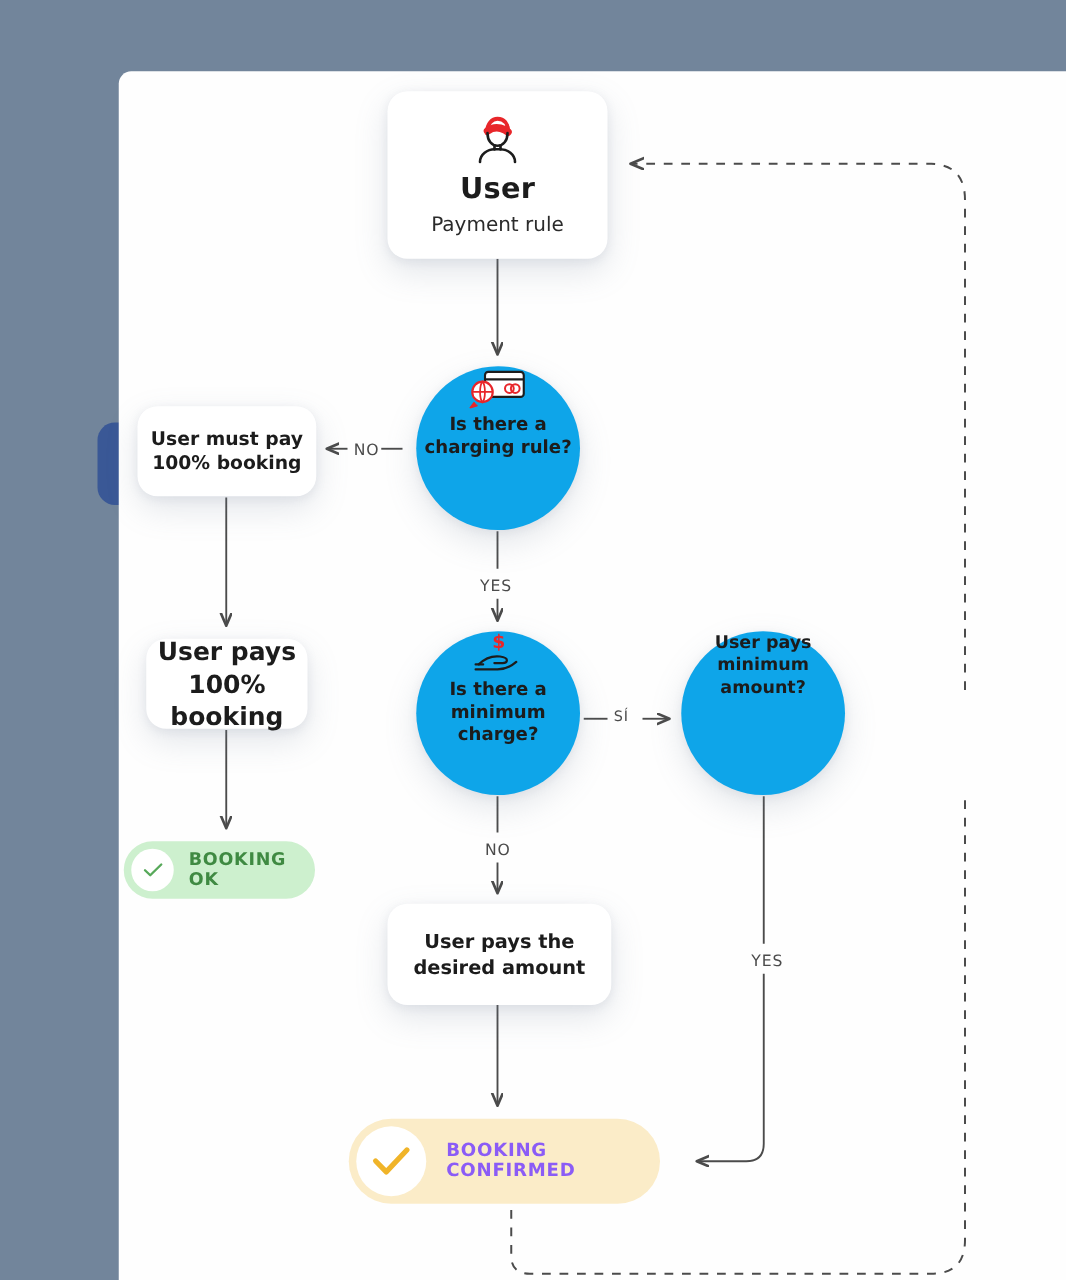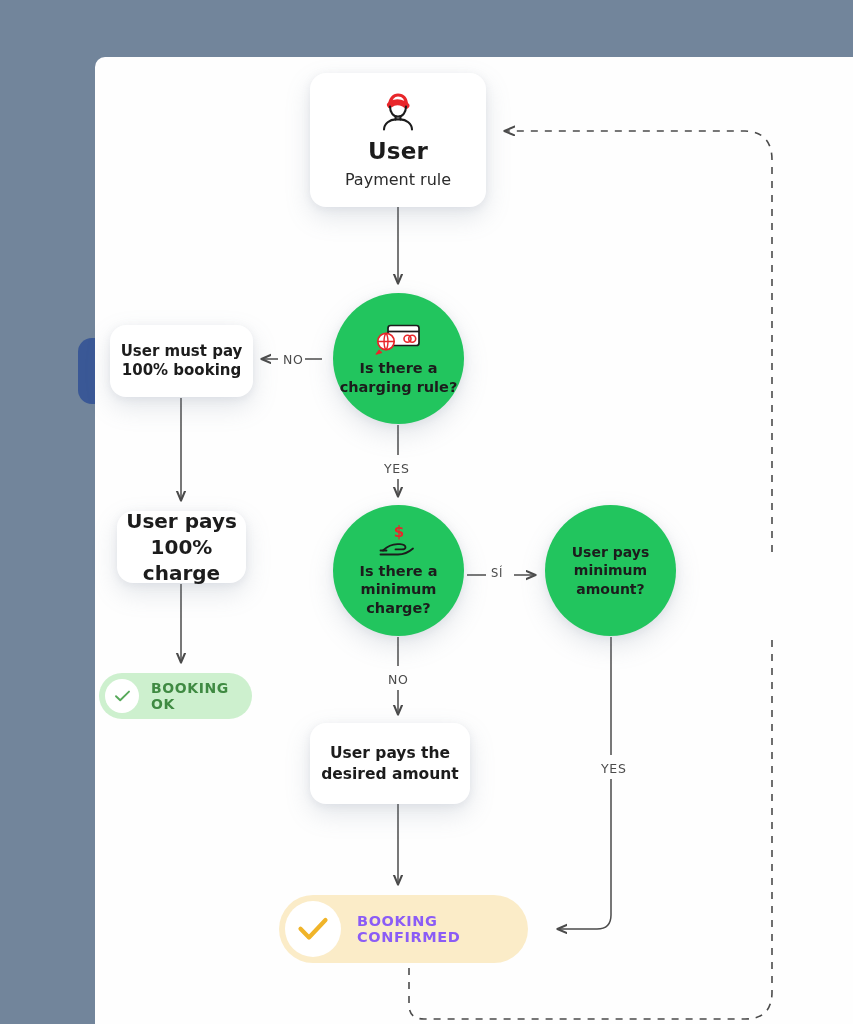--- a/index.html
+++ b/index.html
@@ -29,23 +29,23 @@
   
   .node{position:absolute;box-sizing:border-box;}
 
   .box{
     background:#fff;border-radius:16px;
     box-shadow:0 10px 26px rgba(120,135,155,.20), 0 2px 8px rgba(120,135,155,.12);
     display:flex;flex-direction:column;align-items:center;justify-content:center;
     text-align:center;color:#1c1c1c;
   }
   .circle{
-    background:#22c55e;border-radius:50%;
+    background:#0ea5e9;border-radius:50%;
     box-shadow:0 10px 26px rgba(120,135,155,.20), 0 2px 8px rgba(120,135,155,.12);
-    display:flex;flex-direction:column;align-items:center;justify-content:center;
+    display:flex;flex-direction:column;align-items:center;
     text-align:center;color:#1c1c1c;
   }
 
   
   .n-user{left:310px;top:73px;width:176px;height:134px;}
   .n-user .title{font-size:23px;font-weight:700;letter-spacing:.2px;margin-top:6px;}
   .n-user .sub{font-size:16px;font-weight:400;color:#2b2b2b;margin-top:6px;}
 
   .n-charging{left:333px;top:293px;width:131px;height:131px;}
   .n-charging .lbl{font-size:14.5px;font-weight:700;line-height:1.25;margin-top:4px;}
@@ -55,21 +55,21 @@
 
   .n-pays100{left:117px;top:511px;width:129px;height:72px;}
   .n-pays100 .lbl{font-size:20px;font-weight:700;line-height:1.3;}
 
   .n-minimum{left:333px;top:505px;width:131px;height:131px;}
   .n-minimum .lbl{font-size:14.5px;font-weight:700;line-height:1.25;margin-top:2px;}
 
   .n-userpaysmin{left:545px;top:505px;width:131px;height:131px;}
   .n-userpaysmin .lbl{font-size:14px;font-weight:700;line-height:1.3;}
 
-  .n-desired{left:310px;top:723px;width:160px;height:81px;}
+  .n-desired{left:310px;top:723px;width:179px;height:81px;}
   .n-desired .lbl{font-size:15.5px;font-weight:700;line-height:1.35;}
 
   
   .pill{
     position:absolute;display:flex;align-items:center;border-radius:999px;
   }
   .pill .puck{
     background:#fff;border-radius:50%;display:flex;align-items:center;justify-content:center;
     flex:0 0 auto;
   }
@@ -183,21 +183,21 @@
   <div class="node box n-mustpay">
     <div class="lbl">
       <span>User must pay</span><br>
       <span>100% booking</span>
     </div>
   </div>
 
   <div class="node box n-pays100">
     <div class="lbl">
       <span>User pays 100%</span><br>
-      <span>charge</span>
+      <span>booking</span>
     </div>
   </div>
 
   <div class="node circle n-minimum">
     <span>
       <svg width="44" height="36" viewBox="0 0 44 36">
         <text x="22" y="13" font-family="DejaVu Sans, sans-serif" font-size="15" font-weight="700" fill="#e8262a" text-anchor="middle">$</text>
         <path d="M6 26.5 C11 21.5 17 19.5 23 20.2 C26.5 20.6 28.5 21.6 28.5 23.2 C28.5 24.6 27 25.4 25 25.4 L18.5 25.4" fill="none" stroke="#1c1c1c" stroke-width="1.8" stroke-linecap="round" stroke-linejoin="round"></path>
         <path d="M3.5 30.5 L21 30.5 C27 30.5 32 28 36 24.5" fill="none" stroke="#1c1c1c" stroke-width="1.8" stroke-linecap="round"></path>
         <path d="M3.5 26.5 L9.5 26.5" fill="none" stroke="#1c1c1c" stroke-width="1.8" stroke-linecap="round"></path>

